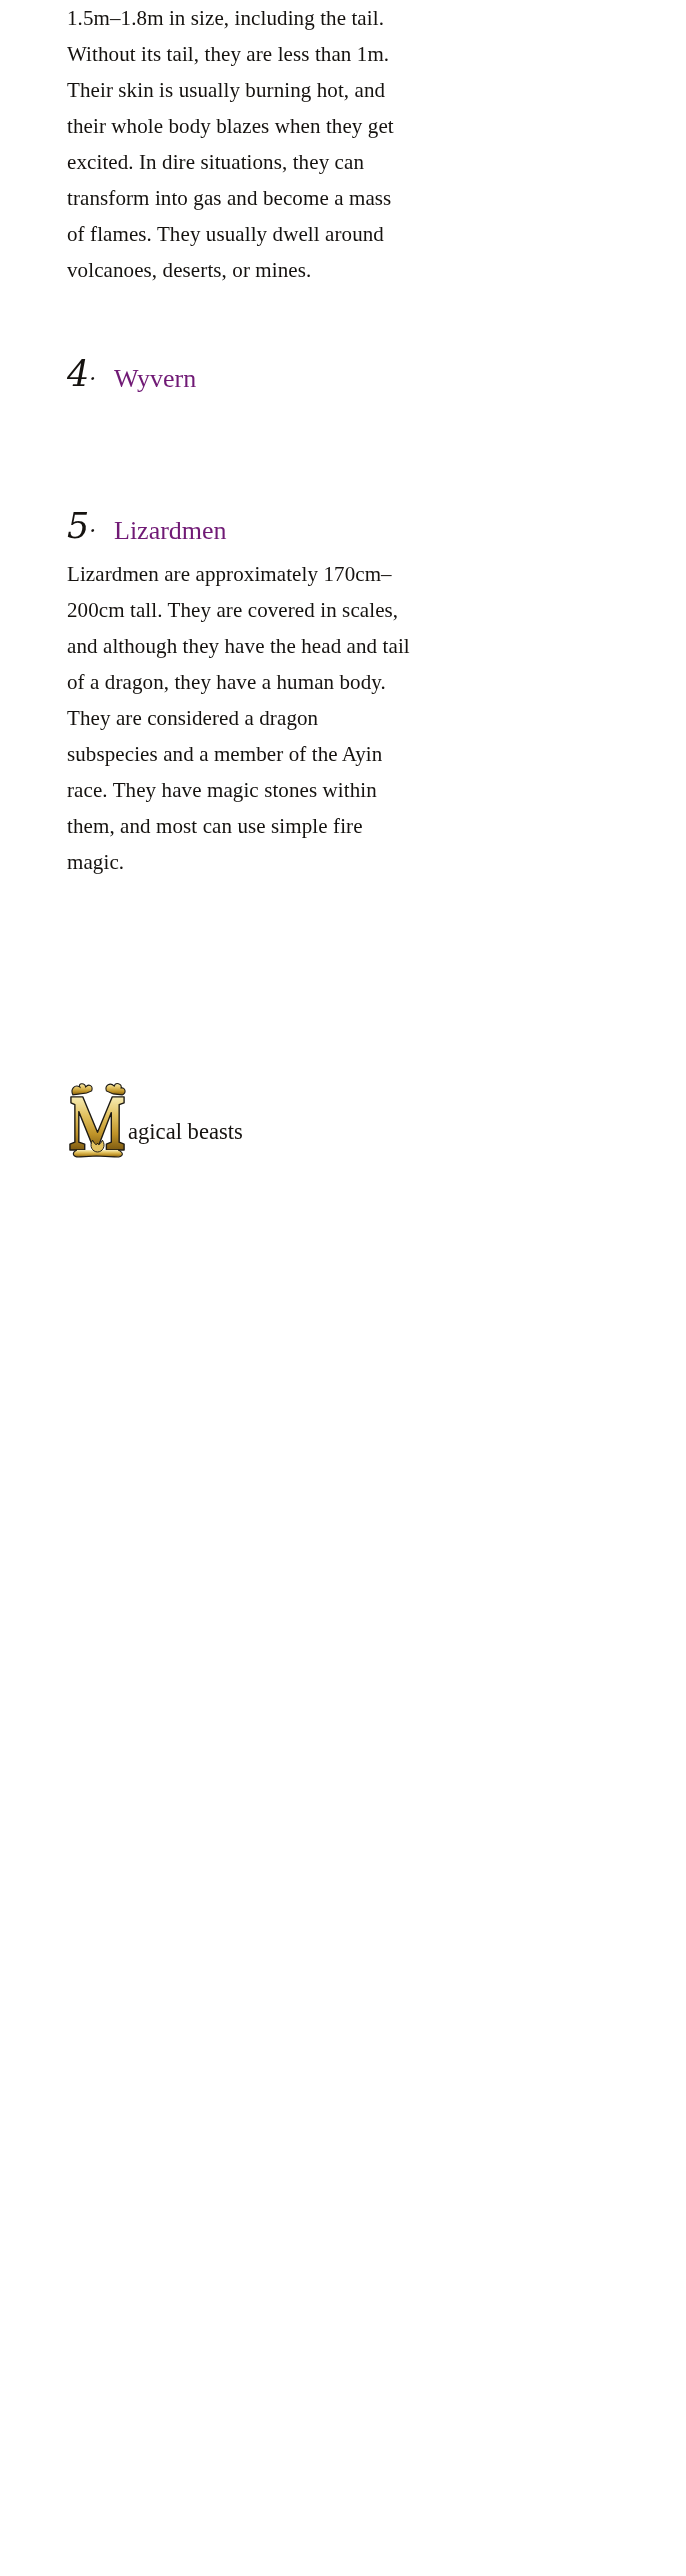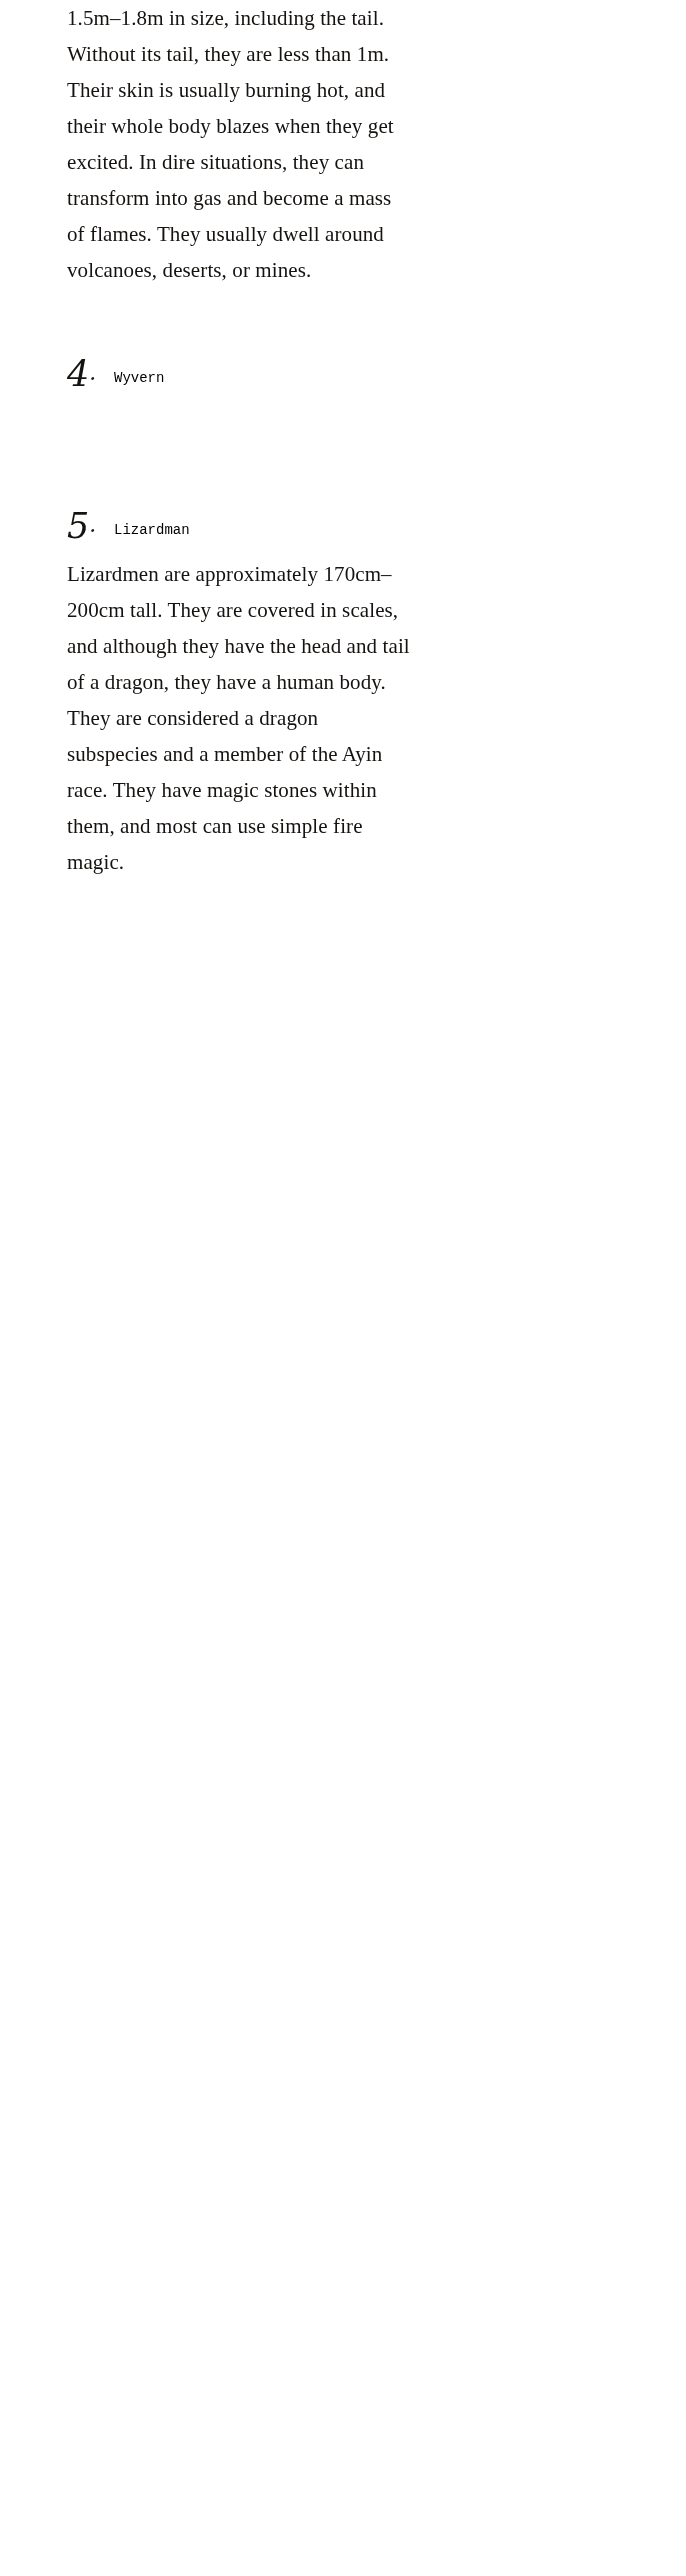--- a/index.html
+++ b/index.html
@@ -55,24 +55,23 @@
     font-weight: 400;
   }
   .dropcap-num .dot {
     font-size: 21.6px;
     vertical-align: 5.9px;
   }
   .section-title {
     position: absolute;
     left: 47px;
     top: 5.9px;
-    font-size: 14px;
+    font-size: 26px;
     line-height: 27.5px;
-    color: #000000;
-    font-family: Liberation Mono, monospace;
+    color: #701a75;
   }
   .indent {
     
     margin-left: 0;
   }
   
   .chapter {
     position: relative;
     margin-top: 0;
   }
@@ -114,26 +113,49 @@
         <span class="section-title">Wyvern</span>
       </div>
       <div class="para-gap"></div>
     </div>
 
     <div class="gap-lg"></div>
 
     <div class="section">
       <div class="section-head">
         <span class="dropcap-num"><span>5</span><span class="dot">.</span></span>
-        <span class="section-title">Lizardman</span>
+        <span class="section-title">Lizardmen</span>
       </div>
       <p class="body-text indent">Lizardmen are approximately 170cm–200cm tall. They are covered in scales, and although they have the head and tail of a dragon, they have a human body. They are considered a dragon subspecies and a member of the Ayin race. They have magic stones within them, and most can use simple fire magic.</p>
       <div class="para-gap"></div>
     </div>
 
     <div class="gap-xl"></div>
 
     <div class="chapter">
+      <div class="chapter-head">
+        <span class="ornate-cap">
+          <svg viewBox="0 0 64 78" width="63" height="77" xmlns="http://www.w3.org/2000/svg">
+            <defs>
+              <linearGradient id="gold" x1="0" y1="0" x2="0" y2="1">
+                <stop offset="0%" stop-color="#f7ecb4"></stop>
+                <stop offset="35%" stop-color="#e2c261"></stop>
+                <stop offset="70%" stop-color="#bf9328"></stop>
+                <stop offset="100%" stop-color="#7d5a10"></stop>
+              </linearGradient>
+            </defs>
+
+            <path d="M6 14 C3 8 8 3 13 6 C11 2 18 1 19 6 C22 2 27 5 25 10 L20 12 Z" fill="url(#gold)" stroke="#1d1a14" stroke-width="1.1"></path>
+            <path d="M40 10 C38 4 44 1 48 5 C49 1 56 2 55 7 C59 6 61 12 56 14 L47 13 Z" fill="url(#gold)" stroke="#1d1a14" stroke-width="1.1"></path>
+
+            <path d="M4 16 L16 16 L31 52 L46 16 L58 16 L58 22 L53 24 L53 62 L58 64 L58 70 L40 70 L40 64 L45 62 L45 32 L32 66 L26 66 L12 31 L12 62 L18 64 L18 70 L3 70 L3 64 L8 62 L8 24 L4 22 Z" fill="url(#gold)" stroke="#1d1a14" stroke-width="1.4" stroke-linejoin="round"></path>
+
+            <path d="M10 70 C4 73 6 78 14 77 L30 76 L48 77 C57 78 59 73 52 70" fill="url(#gold)" stroke="#1d1a14" stroke-width="1.1"></path>
+            <path d="M26 60 C22 66 26 72 31 72 C36 72 40 66 36 60 C34 64 32 66 31 63 C30 66 28 64 26 60 Z" fill="#e2c261" stroke="#1d1a14" stroke-width="1"></path>
+          </svg>
+        </span>
+        <span class="chapter-title">agical beasts</span>
+      </div>
     </div>
 
   </div>
 </div>
 
 
 </body></html>

